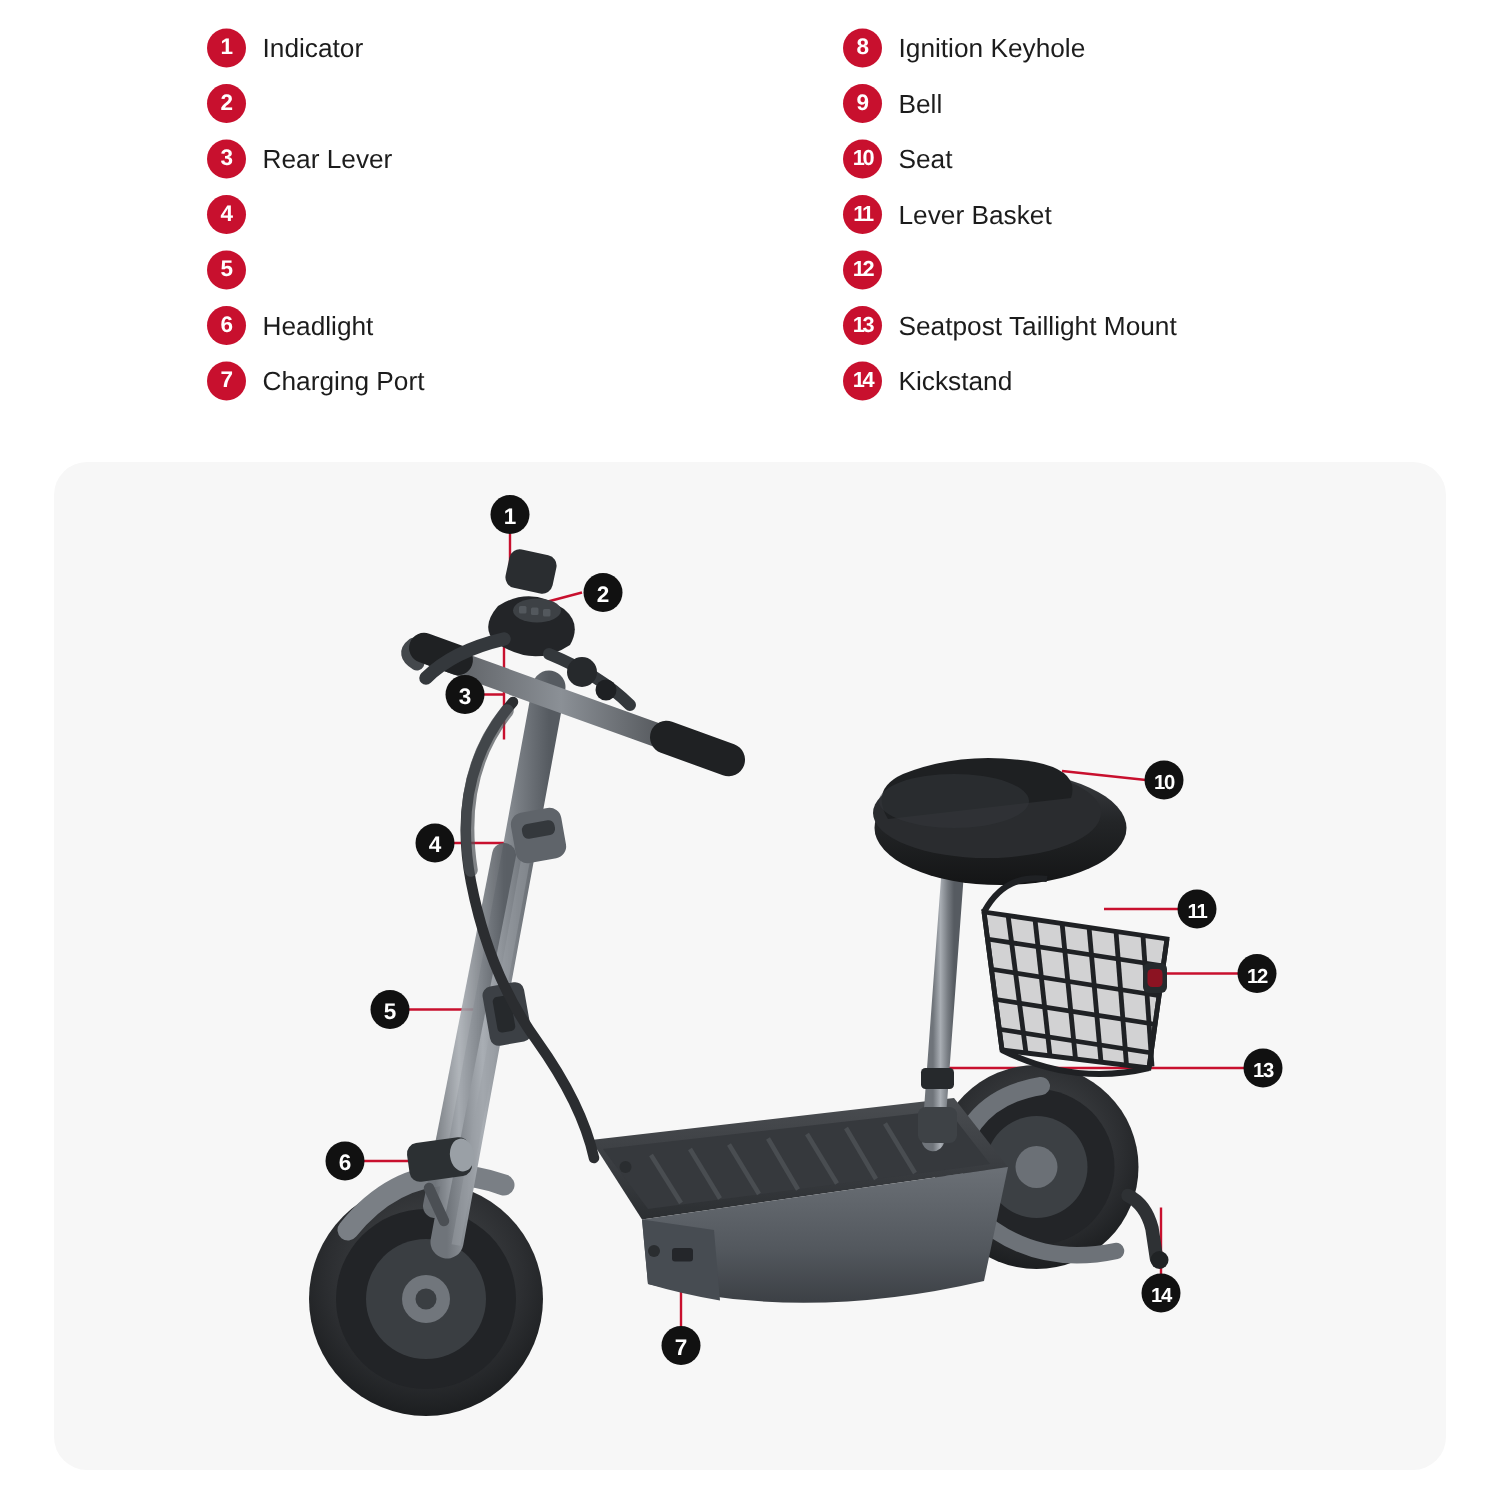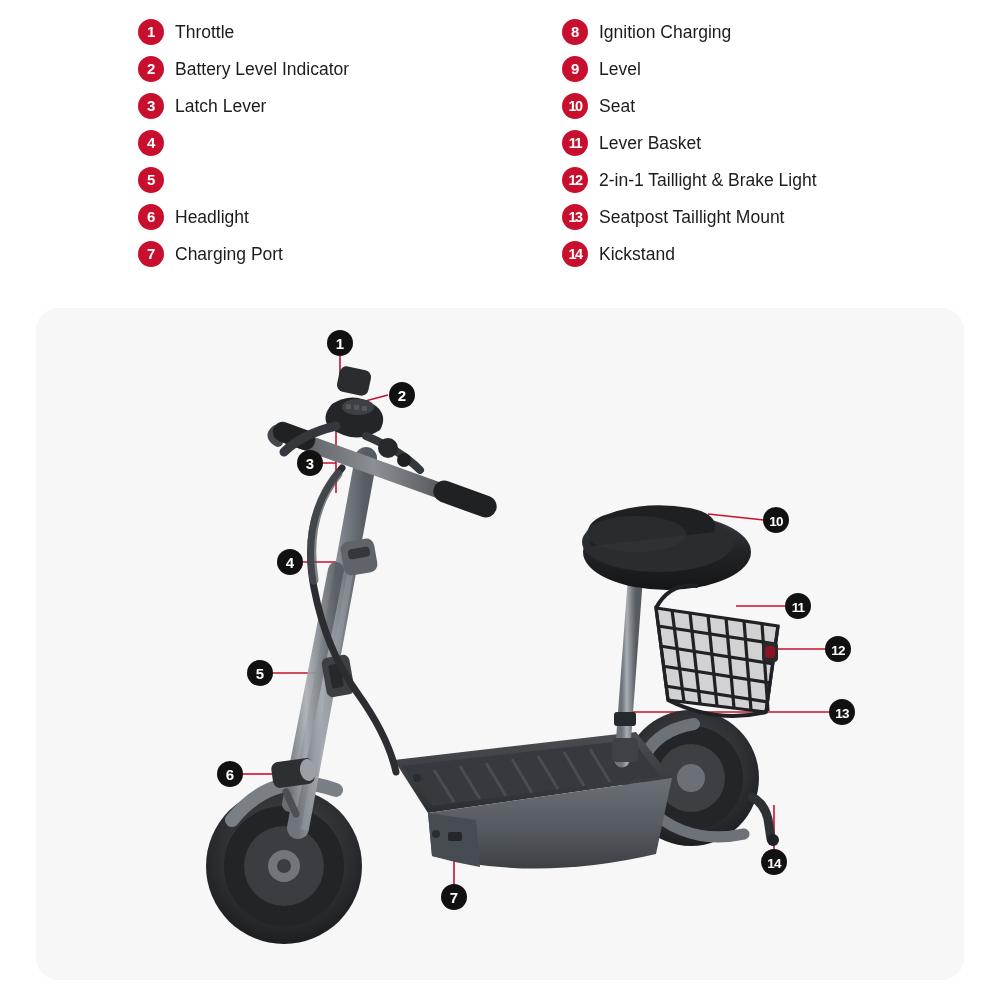--- a/index.html
+++ b/index.html
@@ -93,66 +93,64 @@
 </head>
 <body>
 
 <div class="page">
 
   <div class="legend">
 
     <div class="legend-col left">
       <div class="legend-item">
         <div class="badge">1</div>
-        <div class="legend-label">Throttle</div>
+        <div class="legend-label">Indicator</div>
       </div>
       <div class="legend-item">
         <div class="badge">2</div>
-        <div class="legend-label">Battery Level Indicator</div>
       </div>
       <div class="legend-item">
         <div class="badge">3</div>
-        <div class="legend-label">Latch Lever</div>
+        <div class="legend-label">Rear Lever</div>
       </div>
       <div class="legend-item">
         <div class="badge">4</div>
       </div>
       <div class="legend-item">
         <div class="badge">5</div>
       </div>
       <div class="legend-item">
         <div class="badge">6</div>
         <div class="legend-label">Headlight</div>
       </div>
       <div class="legend-item">
         <div class="badge">7</div>
         <div class="legend-label">Charging Port</div>
       </div>
     </div>
 
     <div class="legend-col right">
       <div class="legend-item">
         <div class="badge">8</div>
-        <div class="legend-label">Ignition Charging</div>
+        <div class="legend-label">Ignition Keyhole</div>
       </div>
       <div class="legend-item">
         <div class="badge">9</div>
-        <div class="legend-label">Level</div>
+        <div class="legend-label">Bell</div>
       </div>
       <div class="legend-item">
         <div class="badge wide">10</div>
         <div class="legend-label">Seat</div>
       </div>
       <div class="legend-item">
         <div class="badge wide">11</div>
         <div class="legend-label">Lever Basket</div>
       </div>
       <div class="legend-item">
         <div class="badge wide">12</div>
-        <div class="legend-label">2-in-1 Taillight &amp; Brake Light</div>
       </div>
       <div class="legend-item">
         <div class="badge wide">13</div>
         <div class="legend-label">Seatpost Taillight Mount</div>
       </div>
       <div class="legend-item">
         <div class="badge wide">14</div>
         <div class="legend-label">Kickstand</div>
       </div>
     </div>

